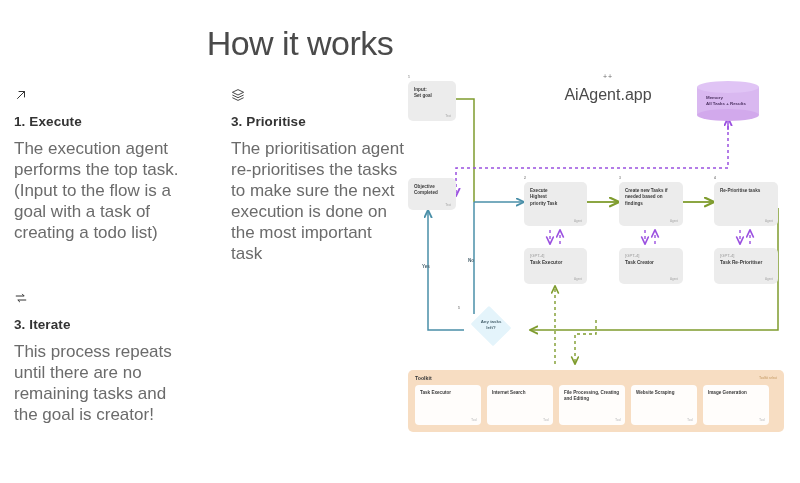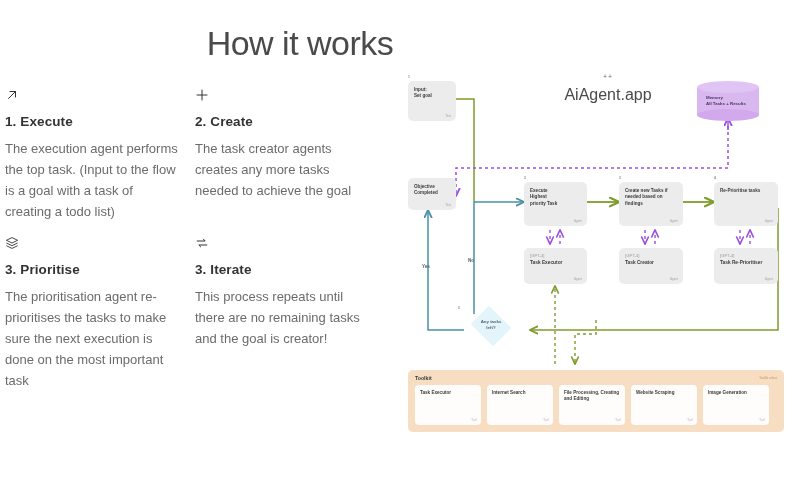--- a/index.html
+++ b/index.html
@@ -17,38 +17,38 @@
   .page-title{
     position:absolute;left:0;top:24px;width:800px;
     text-align:center;
     font-size:34px;font-weight:400;letter-spacing:-0.5px;
     color:#4a4a4a;
   }
   .page-title{left:-100px;}
 
   
   .features{
-    position:absolute;left:5px;top:88px;width:380px;
+    position:absolute;left:14px;top:88px;width:380px;
     display:grid;grid-template-columns:190px 190px;
     grid-template-rows:auto auto;
-    column-gap:0px;row-gap:14px;
+    column-gap:0px;row-gap:14px;gap:27px;
   }
   .feature{padding-right:16px;}
   .feat-icon{
     height:22px;
     font-size:15px;line-height:20px;color:#333;
     display:block;
   }
   .feat-icon svg{display:block;}
   .feat-title{
     font-size:13.5px;font-weight:bold;color:#333;
     margin:4px 0 9px 0;letter-spacing:0.1px;
   }
   .feat-body{
-    font-size:13px;line-height:21px;color:#6b6b6b;
+    font-size:17px;line-height:21px;color:#6b6b6b;
     font-weight:400;
   }
 
   
   .diagram{position:absolute;left:400px;top:68px;width:396px;height:380px;}
   .diagram svg{position:absolute;left:0;top:0;}
 
   .node{
     position:absolute;
     background:#ececec;
@@ -161,29 +161,20 @@
     <div class="feature">
       <span class="feat-icon">
         <svg width="14" height="14" viewBox="0 0 14 14">
             <path d="M3.5 10.5 L10.5 3.5 M5 3.5 H10.5 V9" stroke="#333" stroke-width="1" fill="none" stroke-linecap="round"></path>
           </svg>
       </span>
       <div class="feat-title">1. Execute</div>
       <div class="feat-body">The execution agent performs the top task. (Input to the flow is a goal with a task of creating a todo list)</div>
     </div>
 
-    <div class="feature">
-      <span class="feat-icon">
-        <svg width="14" height="14" viewBox="0 0 14 14">
-            <path d="M7 2 V12 M2 7 H12" stroke="#333" stroke-width="1" fill="none" stroke-linecap="round"></path>
-          </svg>
-      </span>
-      <div class="feat-title">2. Create</div>
-      <div class="feat-body">The task creator agents creates any more tasks needed to achieve the goal</div>
-    </div>
 
     <div class="feature">
       <span class="feat-icon">
         <svg width="14" height="14" viewBox="0 0 14 14">
           <path d="M7 1.6 L12.6 4.3 L7 7 L1.4 4.3 Z" stroke="#333" stroke-width="0.9" fill="none" stroke-linejoin="round"></path>
           <path d="M1.4 7 L7 9.7 L12.6 7" stroke="#333" stroke-width="0.9" fill="none" stroke-linejoin="round"></path>
           <path d="M1.4 9.7 L7 12.4 L12.6 9.7" stroke="#333" stroke-width="0.9" fill="none" stroke-linejoin="round"></path>
         </svg>
       </span>
       <div class="feat-title">3. Prioritise</div>

